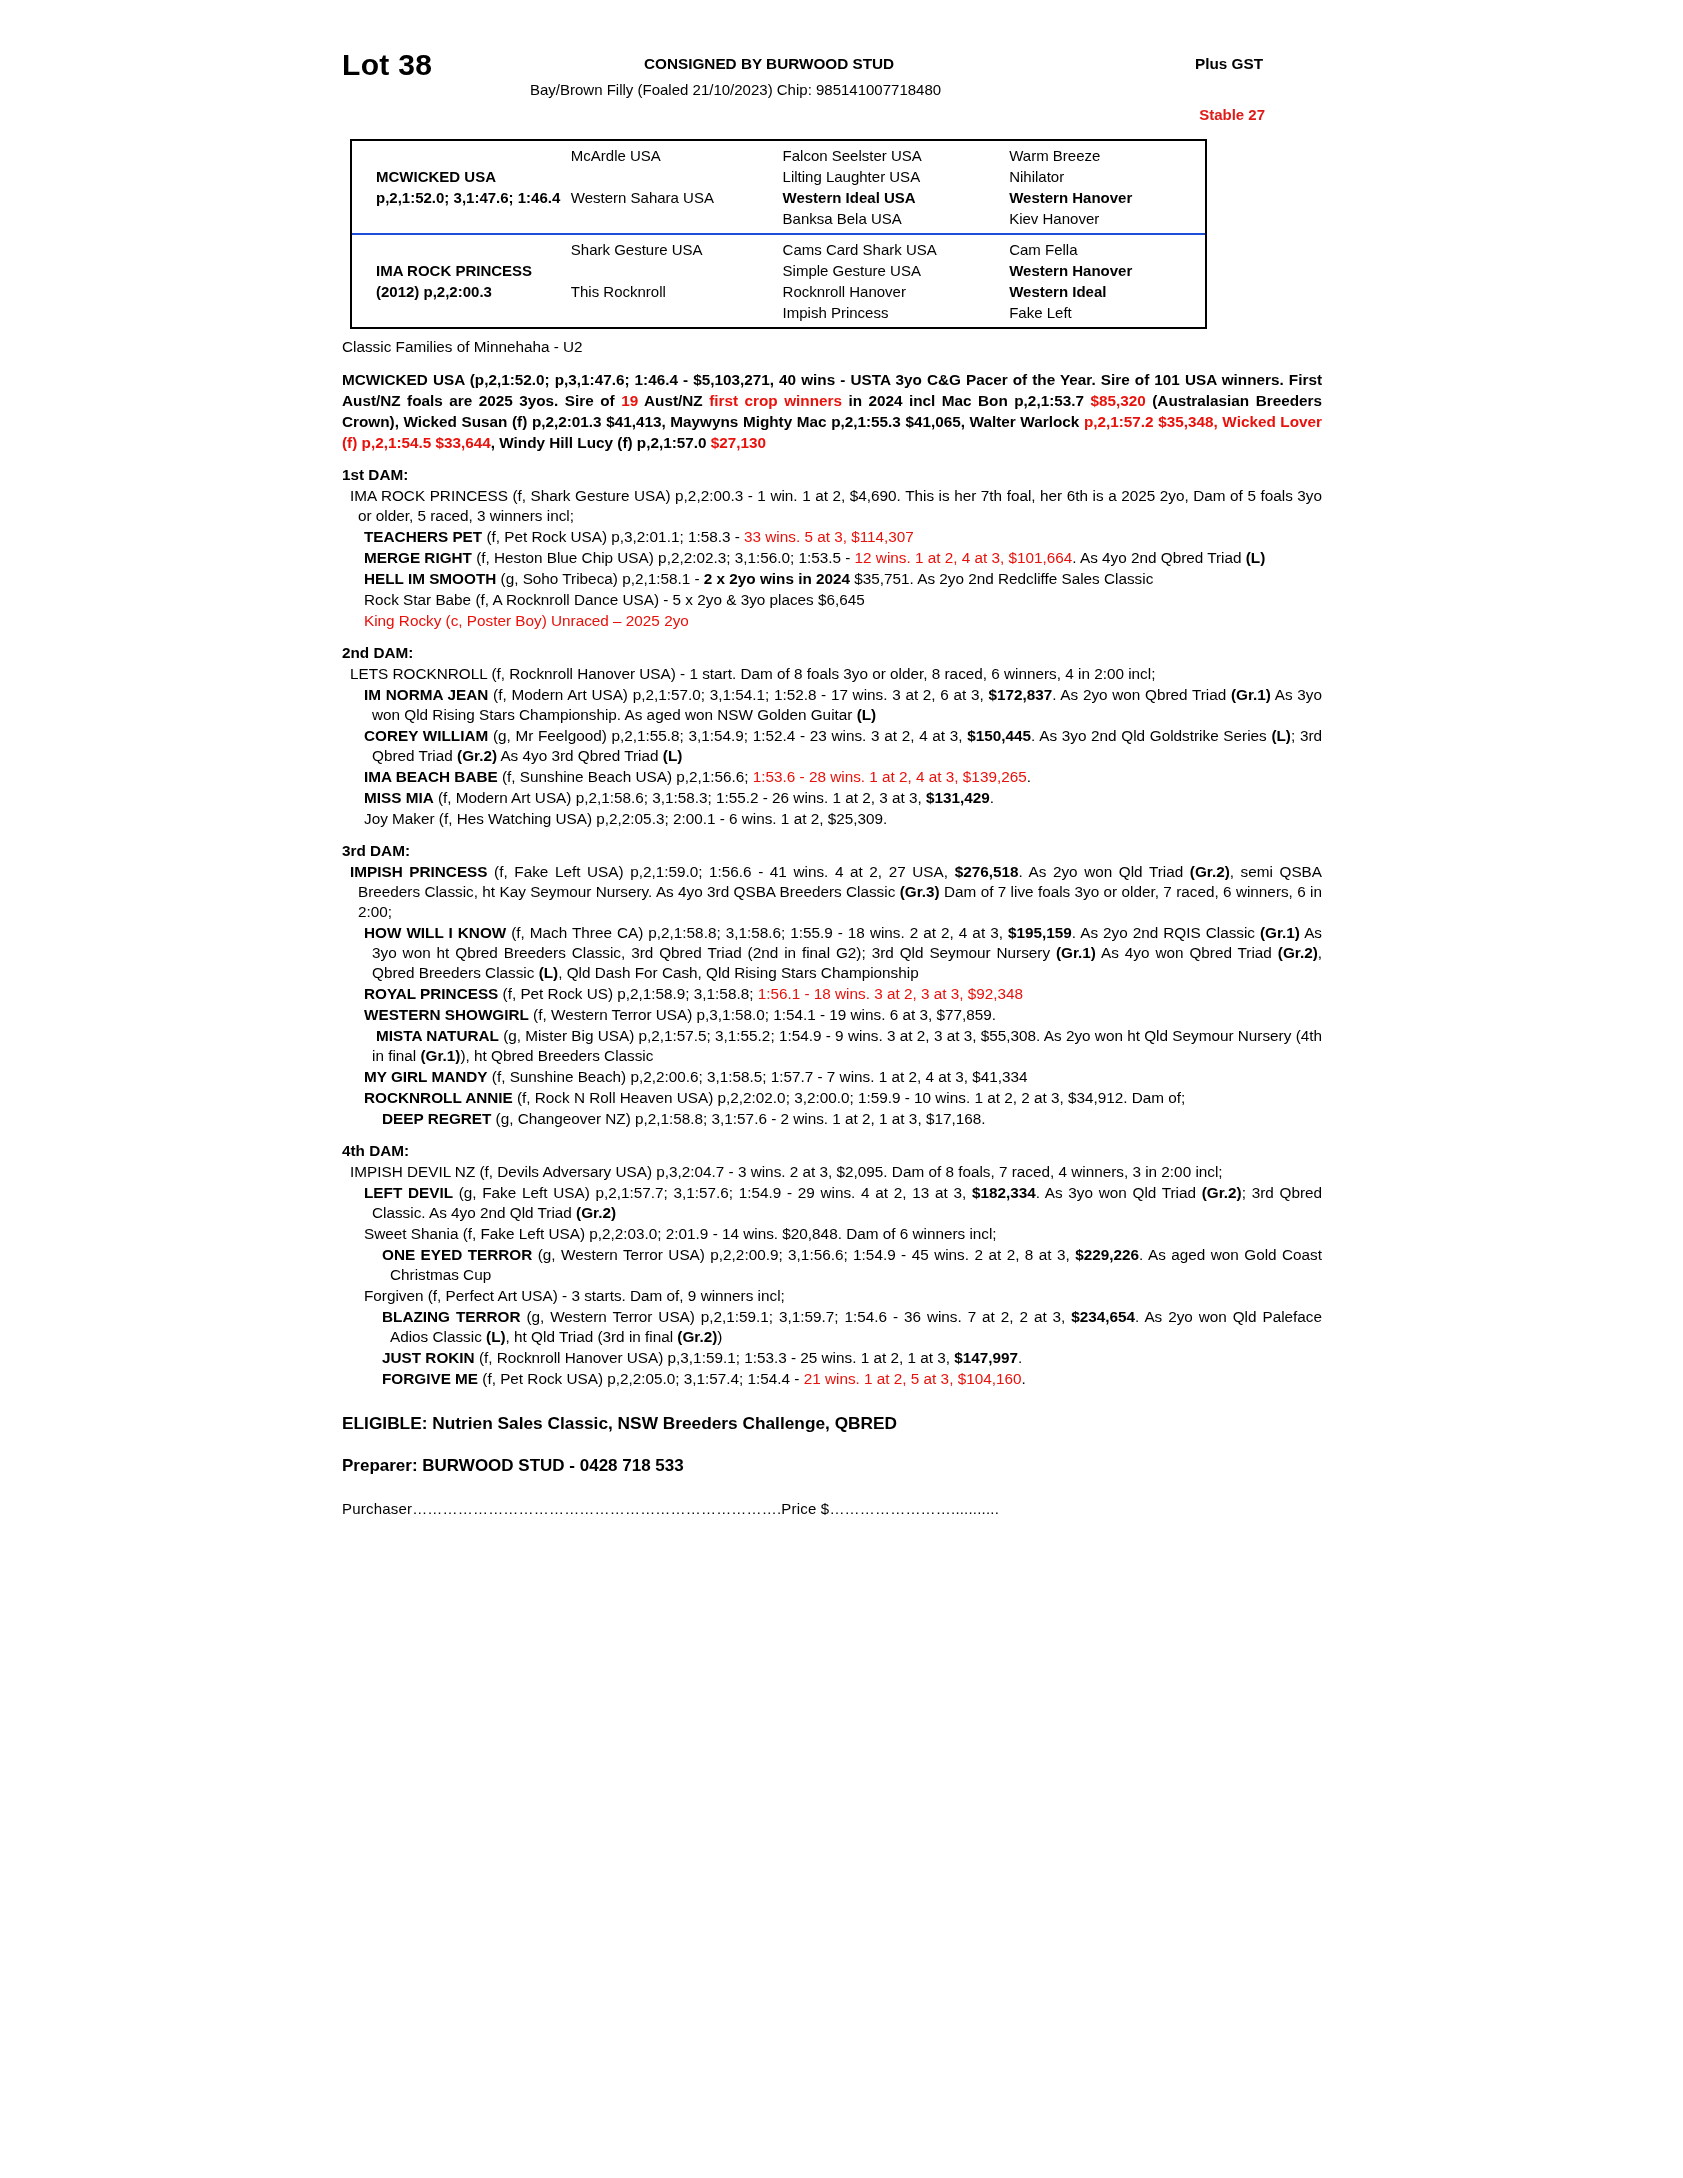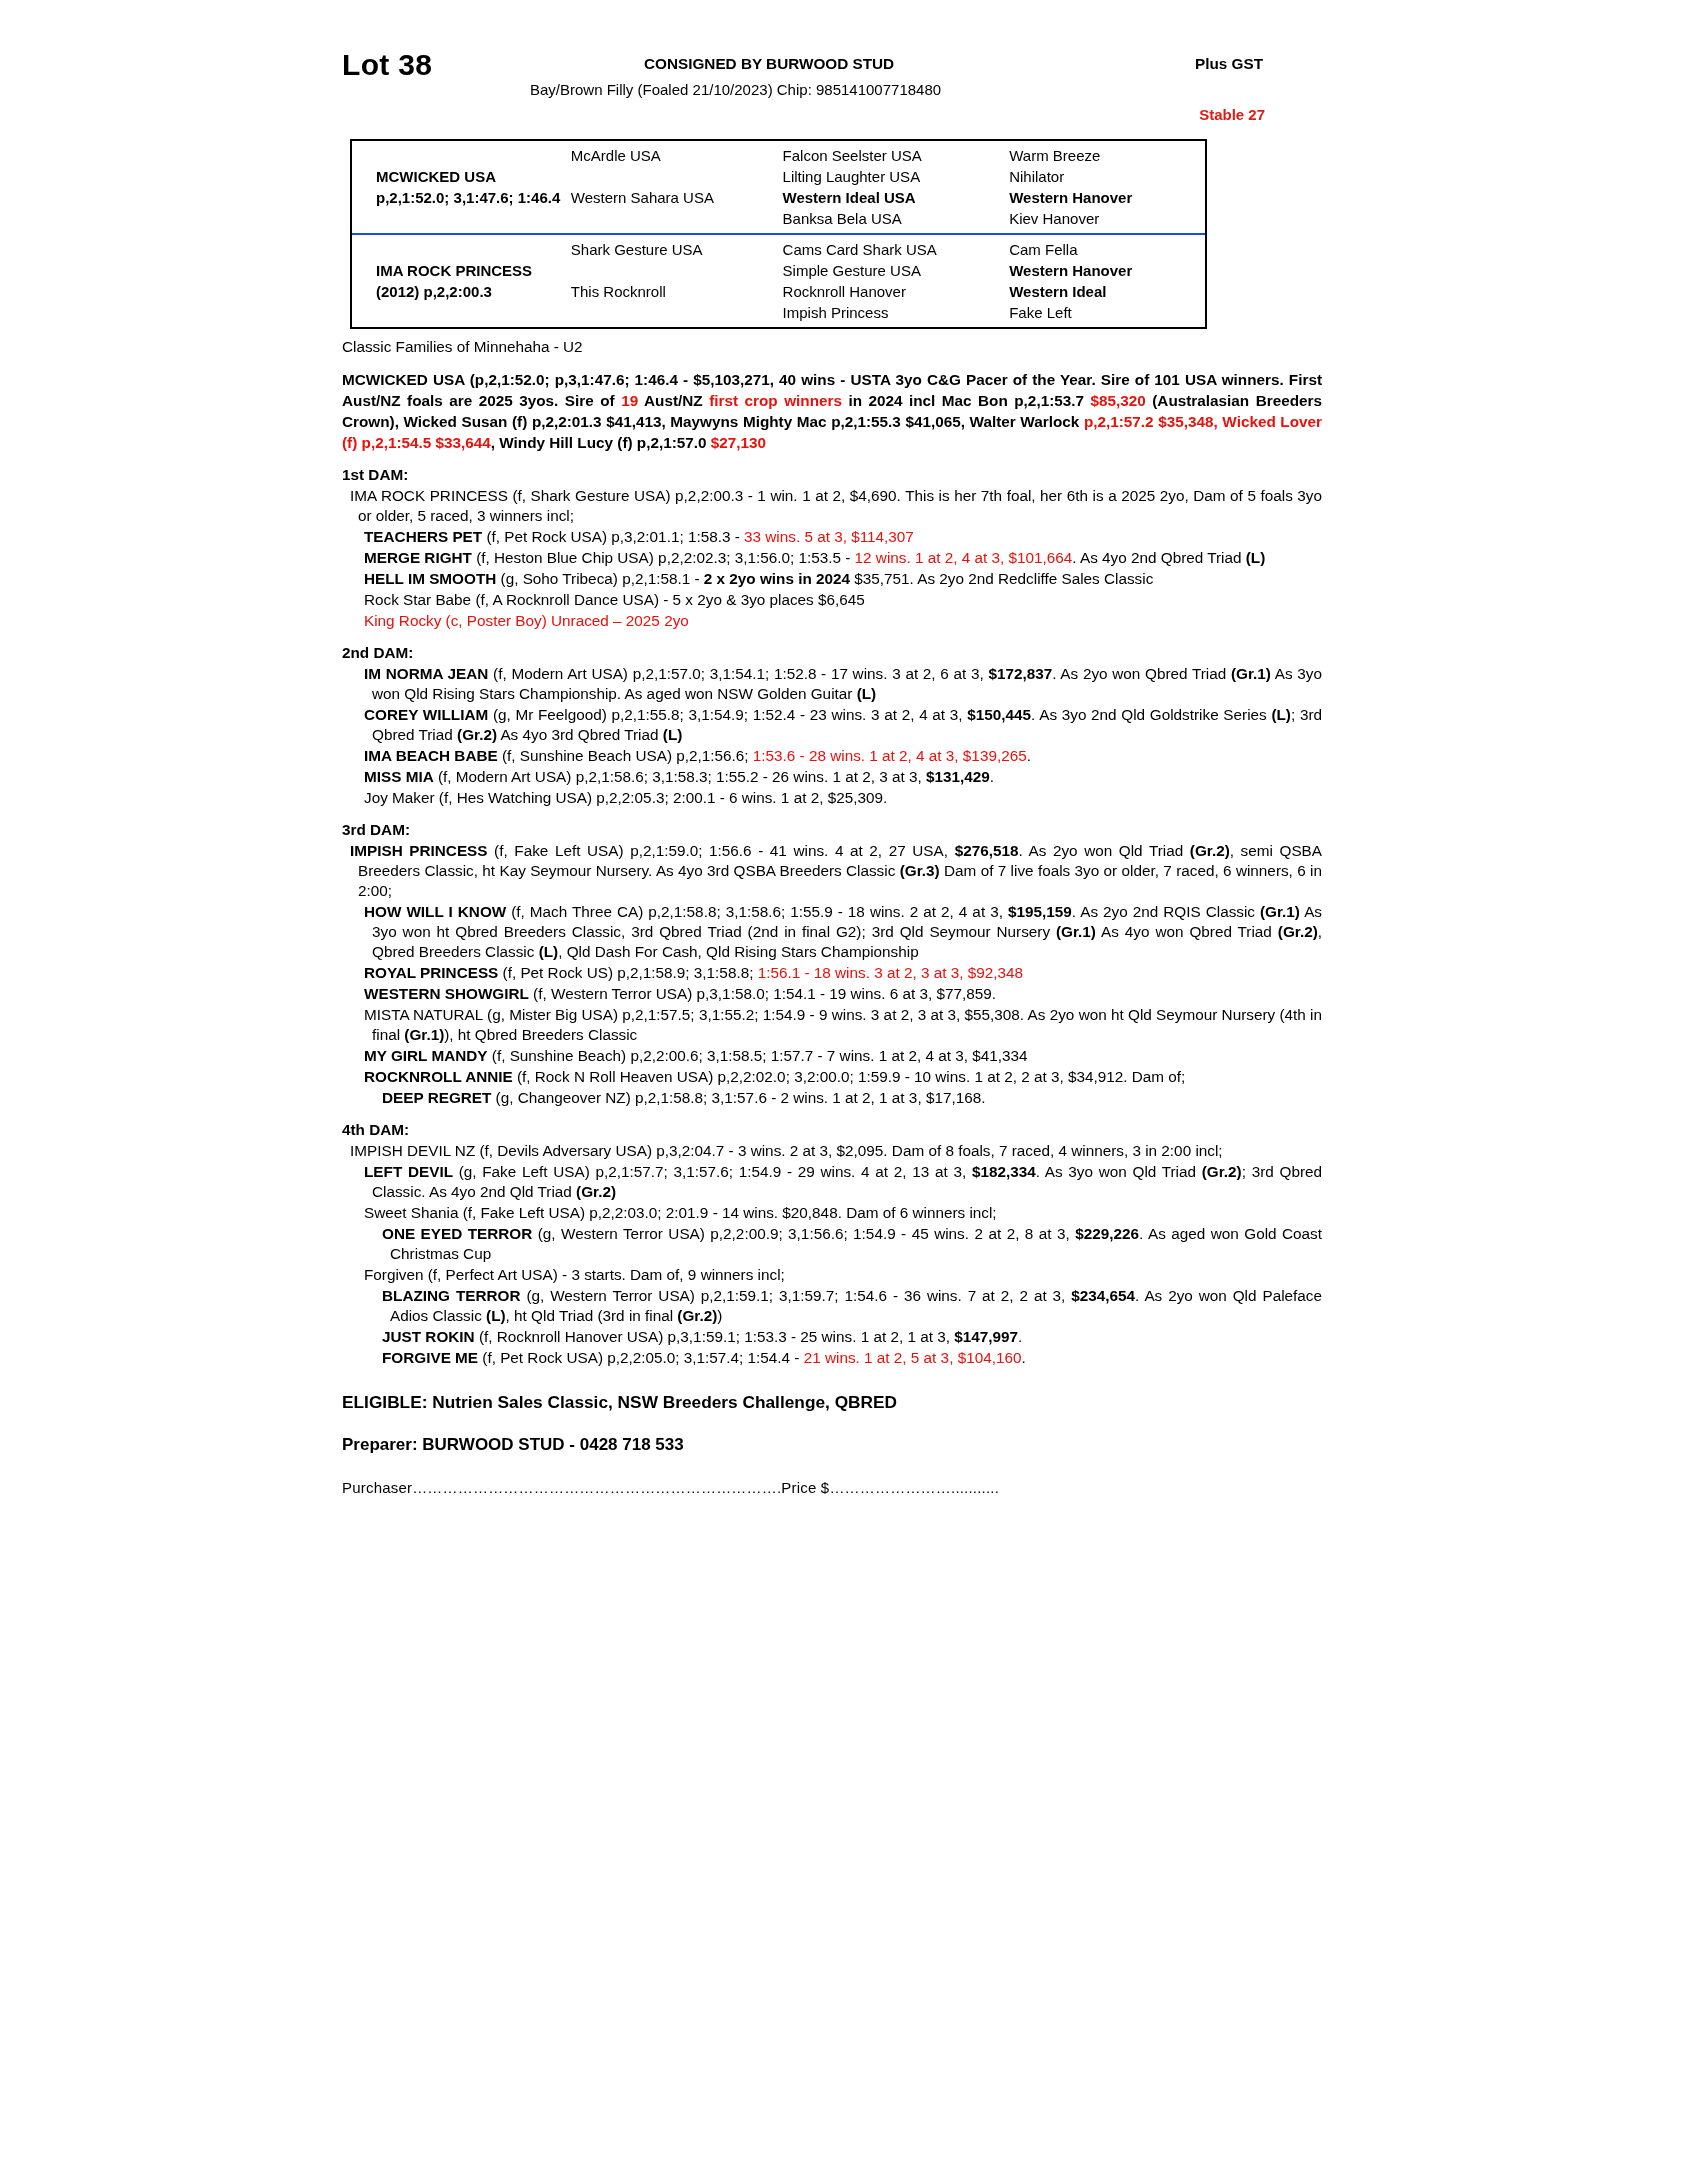--- a/index.html
+++ b/index.html
@@ -209,31 +209,32 @@
 
     <div id="sections">
         <div class="damhead">1st DAM:</div>
         <div class="entry lvl0"><span>IMA ROCK PRINCESS</span><span> (f, Shark Gesture USA) p,2,2:00.3 - 1 win. 1 at 2, $4,690. This is her 7th foal, her 6th is a 2025 2yo, Dam of 5 foals 3yo or older, 5 raced, 3 winners incl;</span></div>
         <div class="entry lvl1"><span style="font-weight: bold;">TEACHERS PET</span><span> (f, Pet Rock USA) p,3,2:01.1; 1:58.3 - </span><span class="red">33 wins. 5 at 3, $114,307</span></div>
         <div class="entry lvl1"><span style="font-weight: bold;">MERGE RIGHT</span><span> (f, Heston Blue Chip USA) p,2,2:02.3; 3,1:56.0; 1:53.5 - </span><span class="red">12 wins. 1 at 2, 4 at 3, $101,664</span><span>. As 4yo 2nd Qbred Triad </span><span style="font-weight: bold;">(L)</span></div>
         <div class="entry lvl1"><span style="font-weight: bold;">HELL IM SMOOTH</span><span> (g, Soho Tribeca) p,2,1:58.1 - </span><span style="font-weight: bold;">2 x 2yo wins in 2024</span><span> $35,751. As 2yo 2nd Redcliffe Sales Classic</span></div>
         <div class="entry lvl1"><span>Rock Star Babe (f, A Rocknroll Dance USA) - 5 x 2yo &amp; 3yo places $6,645</span></div>
         <div class="entry lvl1"><span class="red">King Rocky (c, Poster Boy) Unraced – 2025 2yo</span></div>
         <div class="damhead">2nd DAM:</div>
+        <div class="entry lvl0"><span>LETS ROCKNROLL (f, Rocknroll Hanover USA) - 1 start. Dam of 8 foals 3yo or older, 8 raced, 6 winners, 4 in 2:00 incl;</span></div>
         <div class="entry lvl1"><span style="font-weight: bold;">IM NORMA JEAN</span><span> (f, Modern Art  USA) p,2,1:57.0; 3,1:54.1; 1:52.8 - 17 wins. 3 at 2, 6 at 3, </span><span style="font-weight: bold;">$172,837</span><span>. As 2yo won Qbred Triad </span><span style="font-weight: bold;">(Gr.1)</span><span> As 3yo won Qld Rising Stars Championship. As aged won NSW Golden Guitar </span><span style="font-weight: bold;">(L)</span></div>
         <div class="entry lvl1"><span style="font-weight: bold;">COREY WILLIAM</span><span> (g, Mr Feelgood) p,2,1:55.8; 3,1:54.9; 1:52.4 - 23 wins. 3 at 2, 4 at 3, </span><span style="font-weight: bold;">$150,445</span><span>. As 3yo 2nd Qld Goldstrike Series </span><span style="font-weight: bold;">(L)</span><span>; 3rd Qbred Triad </span><span style="font-weight: bold;">(Gr.2)</span><span> As 4yo 3rd Qbred Triad </span><span style="font-weight: bold;">(L)</span></div>
         <div class="entry lvl1"><span style="font-weight: bold;">IMA BEACH BABE</span><span> (f, Sunshine Beach USA) p,2,1:56.6; </span><span class="red">1:53.6 - 28 wins. 1 at 2, 4 at 3, $139,265</span><span>.</span></div>
         <div class="entry lvl1"><span style="font-weight: bold;">MISS MIA</span><span> (f, Modern Art USA) p,2,1:58.6; 3,1:58.3; 1:55.2 - 26 wins. 1 at 2, 3 at 3, </span><span style="font-weight: bold;">$131,429</span><span>.</span></div>
         <div class="entry lvl1"><span>Joy Maker (f, Hes Watching USA) p,2,2:05.3; 2:00.1 - 6 wins. 1 at 2, $25,309.</span></div>
         <div class="damhead">3rd DAM:</div>
         <div class="entry lvl0"><span style="font-weight: bold;">IMPISH PRINCESS</span><span> (f, Fake Left USA) p,2,1:59.0; 1:56.6 - 41 wins. 4 at 2, 27 USA, </span><span style="font-weight: bold;">$276,518</span><span>. As 2yo won Qld Triad </span><span style="font-weight: bold;">(Gr.2)</span><span>, semi QSBA Breeders Classic, ht Kay Seymour Nursery. As 4yo 3rd QSBA Breeders Classic </span><span style="font-weight: bold;">(Gr.3)</span><span> Dam of 7 live foals 3yo or older, 7 raced, 6 winners, 6 in 2:00;</span></div>
         <div class="entry lvl1"><span style="font-weight: bold;">HOW WILL I KNOW</span><span> (f, Mach Three CA) p,2,1:58.8; 3,1:58.6; 1:55.9 - 18 wins. 2 at 2, 4 at 3, </span><span style="font-weight: bold;">$195,159</span><span>. As 2yo 2nd RQIS Classic </span><span style="font-weight: bold;">(Gr.1)</span><span> As 3yo won ht Qbred Breeders Classic, 3rd Qbred Triad (2nd in final G2); 3rd Qld Seymour Nursery </span><span style="font-weight: bold;">(Gr.1)</span><span> As 4yo won Qbred Triad </span><span style="font-weight: bold;">(Gr.2)</span><span>, Qbred Breeders Classic </span><span style="font-weight: bold;">(L)</span><span>, Qld Dash For Cash, Qld Rising Stars Championship</span></div>
         <div class="entry lvl1"><span style="font-weight: bold;">ROYAL PRINCESS</span><span> (f, Pet Rock US) p,2,1:58.9; 3,1:58.8; </span><span class="red">1:56.1 - 18 wins. 3 at 2, 3 at 3, $92,348</span></div>
         <div class="entry lvl1"><span style="font-weight: bold;">WESTERN SHOWGIRL</span><span> (f, Western Terror USA) p,3,1:58.0; 1:54.1 - 19 wins. 6 at 3, $77,859.</span></div>
-        <div class="entry lvl1"><span style="font-weight: normal;">MISTA NATURAL</span><span> (g, Mister Big USA) p,2,1:57.5; 3,1:55.2; 1:54.9 - 9 wins. 3 at 2, 3 at 3, $55,308. As 2yo won ht Qld Seymour Nursery (4th in final </span><span style="font-weight: bold;">(Gr.1)</span><span>), ht Qbred Breeders Classic</span></div>
+        <div class="entry lvl1"><span style="font-weight: bold; margin-left: 12px;">MISTA NATURAL</span><span> (g, Mister Big USA) p,2,1:57.5; 3,1:55.2; 1:54.9 - 9 wins. 3 at 2, 3 at 3, $55,308. As 2yo won ht Qld Seymour Nursery (4th in final </span><span style="font-weight: bold;">(Gr.1)</span><span>), ht Qbred Breeders Classic</span></div>
         <div class="entry lvl1"><span style="font-weight: bold;">MY GIRL MANDY</span><span> (f, Sunshine Beach) p,2,2:00.6; 3,1:58.5; 1:57.7 - 7 wins. 1 at 2, 4 at 3, $41,334</span></div>
         <div class="entry lvl1"><span style="font-weight: bold;">ROCKNROLL ANNIE</span><span> (f, Rock N Roll Heaven USA) p,2,2:02.0; 3,2:00.0; 1:59.9 - 10 wins. 1 at 2, 2 at 3, $34,912.  Dam of;</span></div>
         <div class="entry lvl2"><span style="font-weight: bold;">DEEP REGRET</span><span> (g, Changeover NZ) p,2,1:58.8; 3,1:57.6 - 2 wins. 1 at 2, 1 at 3, $17,168.</span></div>
         <div class="damhead">4th DAM:</div>
         <div class="entry lvl0"><span>IMPISH DEVIL NZ (f, Devils Adversary USA) p,3,2:04.7 - 3 wins. 2 at 3, $2,095. Dam of 8 foals, 7 raced, 4 winners, 3 in 2:00 incl;</span></div>
         <div class="entry lvl1"><span style="font-weight: bold;">LEFT DEVIL</span><span> (g, Fake Left USA) p,2,1:57.7; 3,1:57.6; 1:54.9 - 29 wins. 4 at 2, 13 at 3, </span><span style="font-weight: bold;">$182,334</span><span>. As 3yo won Qld Triad </span><span style="font-weight: bold;">(Gr.2)</span><span>; 3rd Qbred Classic. As 4yo 2nd Qld Triad </span><span style="font-weight: bold;">(Gr.2)</span></div>
         <div class="entry lvl1"><span>Sweet Shania (f, Fake Left USA) p,2,2:03.0; 2:01.9 - 14 wins. $20,848. Dam of 6 winners incl;</span></div>
         <div class="entry lvl2"><span style="font-weight: bold;">ONE EYED TERROR</span><span> (g, Western Terror USA) p,2,2:00.9; 3,1:56.6; 1:54.9 - 45 wins. 2 at 2, 8 at 3, </span><span style="font-weight: bold;">$229,226</span><span>. As aged won Gold Coast Christmas Cup</span></div>
         <div class="entry lvl1"><span>Forgiven (f, Perfect Art USA) - 3 starts. Dam of, 9 winners incl;</span></div>
         <div class="entry lvl2"><span style="font-weight: bold;">BLAZING TERROR</span><span> (g, Western Terror USA) p,2,1:59.1; 3,1:59.7; 1:54.6 - 36 wins. 7 at 2, 2 at 3, </span><span style="font-weight: bold;">$234,654</span><span>. As 2yo won Qld Paleface Adios Classic </span><span style="font-weight: bold;">(L)</span><span>, ht Qld Triad (3rd in final </span><span style="font-weight: bold;">(Gr.2)</span><span>)</span></div>

